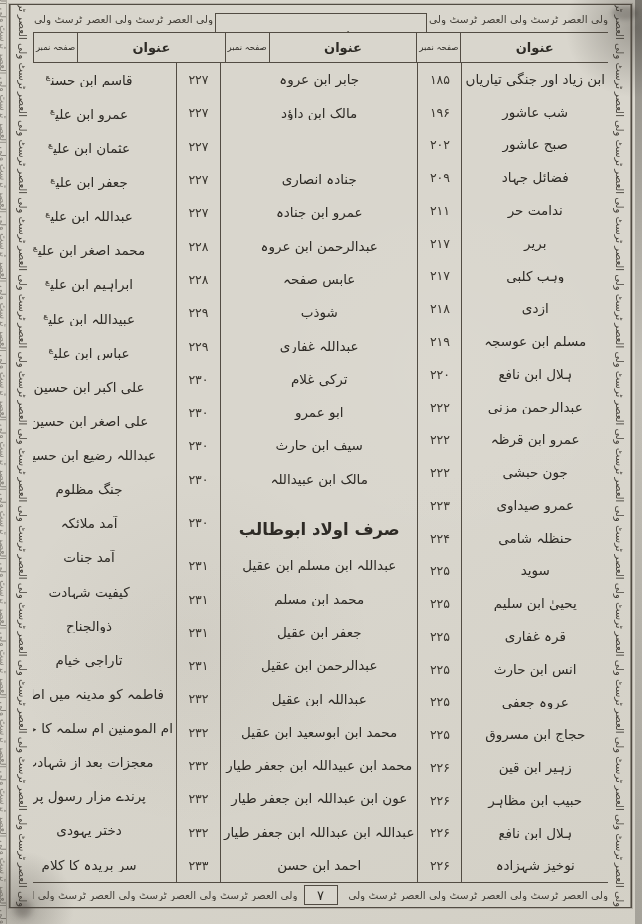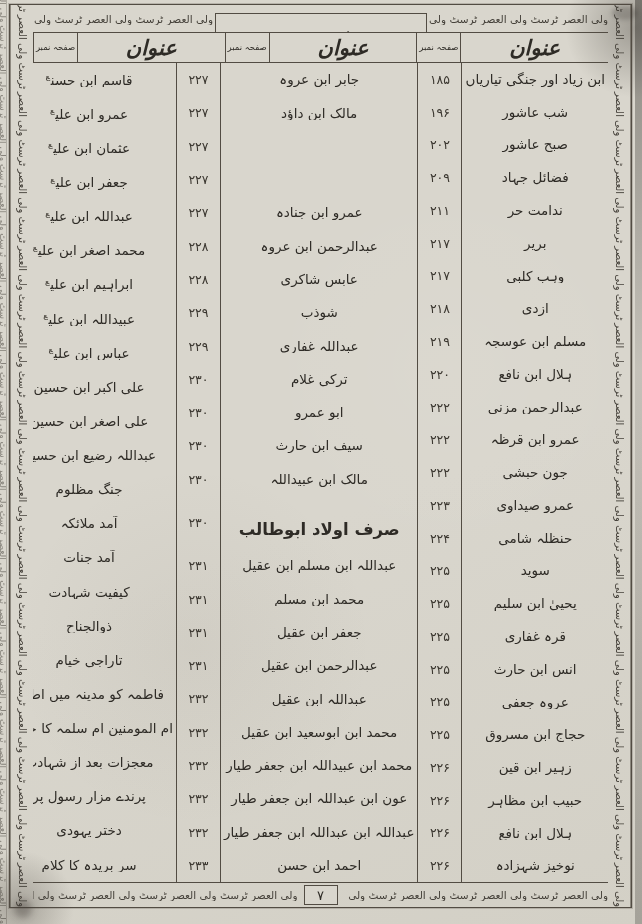--- a/index.html
+++ b/index.html
@@ -85,21 +85,21 @@
   }
   .hgroup{flex:1;display:flex;direction:ltr;border-left:1.5px solid var(--line);}
   .hnum{
     width:44px;flex:0 0 44px;border-right:1.5px solid var(--line);
     display:flex;align-items:center;justify-content:center;
     font-size:8.5px;line-height:1.05;text-align:center;color:var(--ink);
     direction:rtl;padding:1px;
   }
   .htitle{
     flex:1;display:flex;align-items:center;justify-content:center;
-    font-size:21px;font-weight:bold;font-style:italic;direction:rtl;
+    font-size:13px;font-weight:bold;direction:rtl;
   }
   
   .table-body{
     flex:1 1 auto;
     display:flex;flex-direction:row-reverse;direction:ltr;
     overflow:hidden;
   }
   .group{
     flex:1;position:relative;
     display:flex;flex-direction:column;
@@ -291,32 +291,33 @@
           </div>
           <div class="row">
             <span class="num">۲۲۷</span>
             <span class="title">مالک ابن داؤد</span>
           </div>
           <div class="row">
             <span class="num">۲۲۷</span>
           </div>
           <div class="row">
             <span class="num">۲۲۷</span>
+            <span class="title">جنادہ انصاری</span>
           </div>
           <div class="row">
             <span class="num">۲۲۷</span>
             <span class="title">عمرو ابن جنادہ</span>
           </div>
           <div class="row">
             <span class="num">۲۲۸</span>
             <span class="title">عبدالرحمن ابن عروہ</span>
           </div>
           <div class="row">
             <span class="num">۲۲۸</span>
-            <span class="title">عابس شاکری</span>
+            <span class="title">عابس صفحہ</span>
           </div>
           <div class="row">
             <span class="num">۲۲۹</span>
             <span class="title">شوذب</span>
           </div>
           <div class="row">
             <span class="num">۲۲۹</span>
             <span class="title">عبداللہ غفاری</span>
           </div>
           <div class="row">

